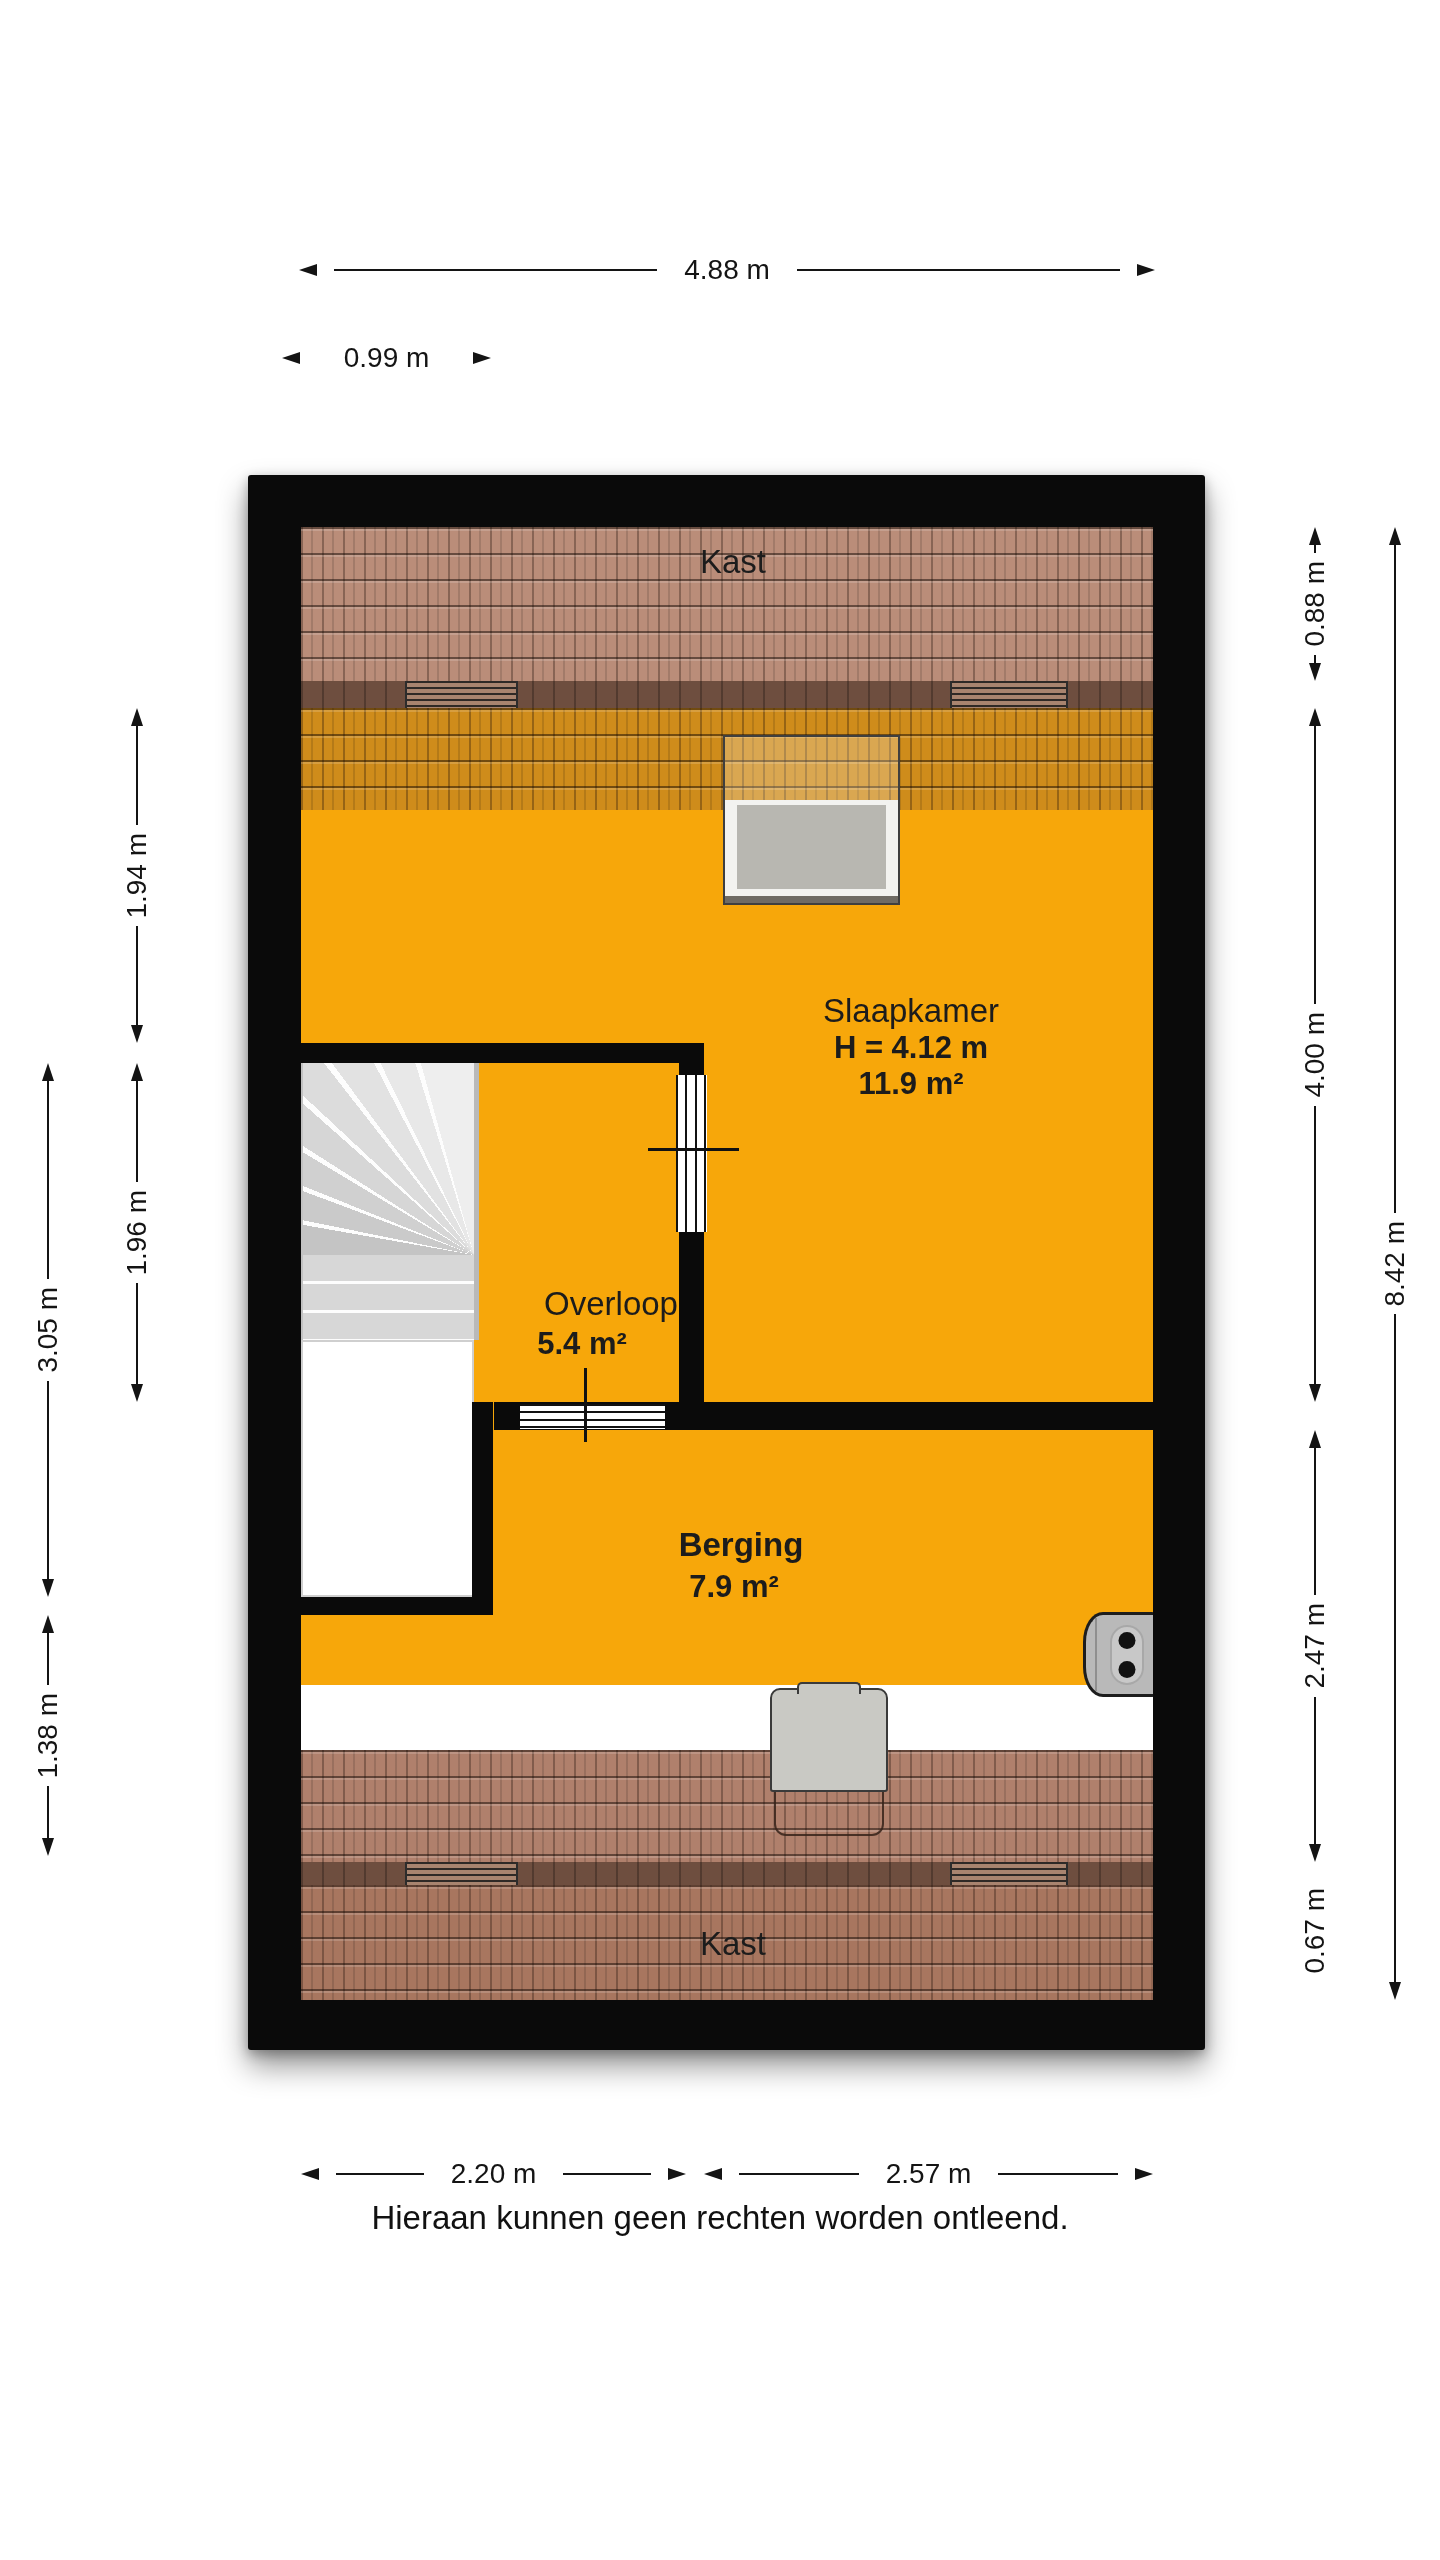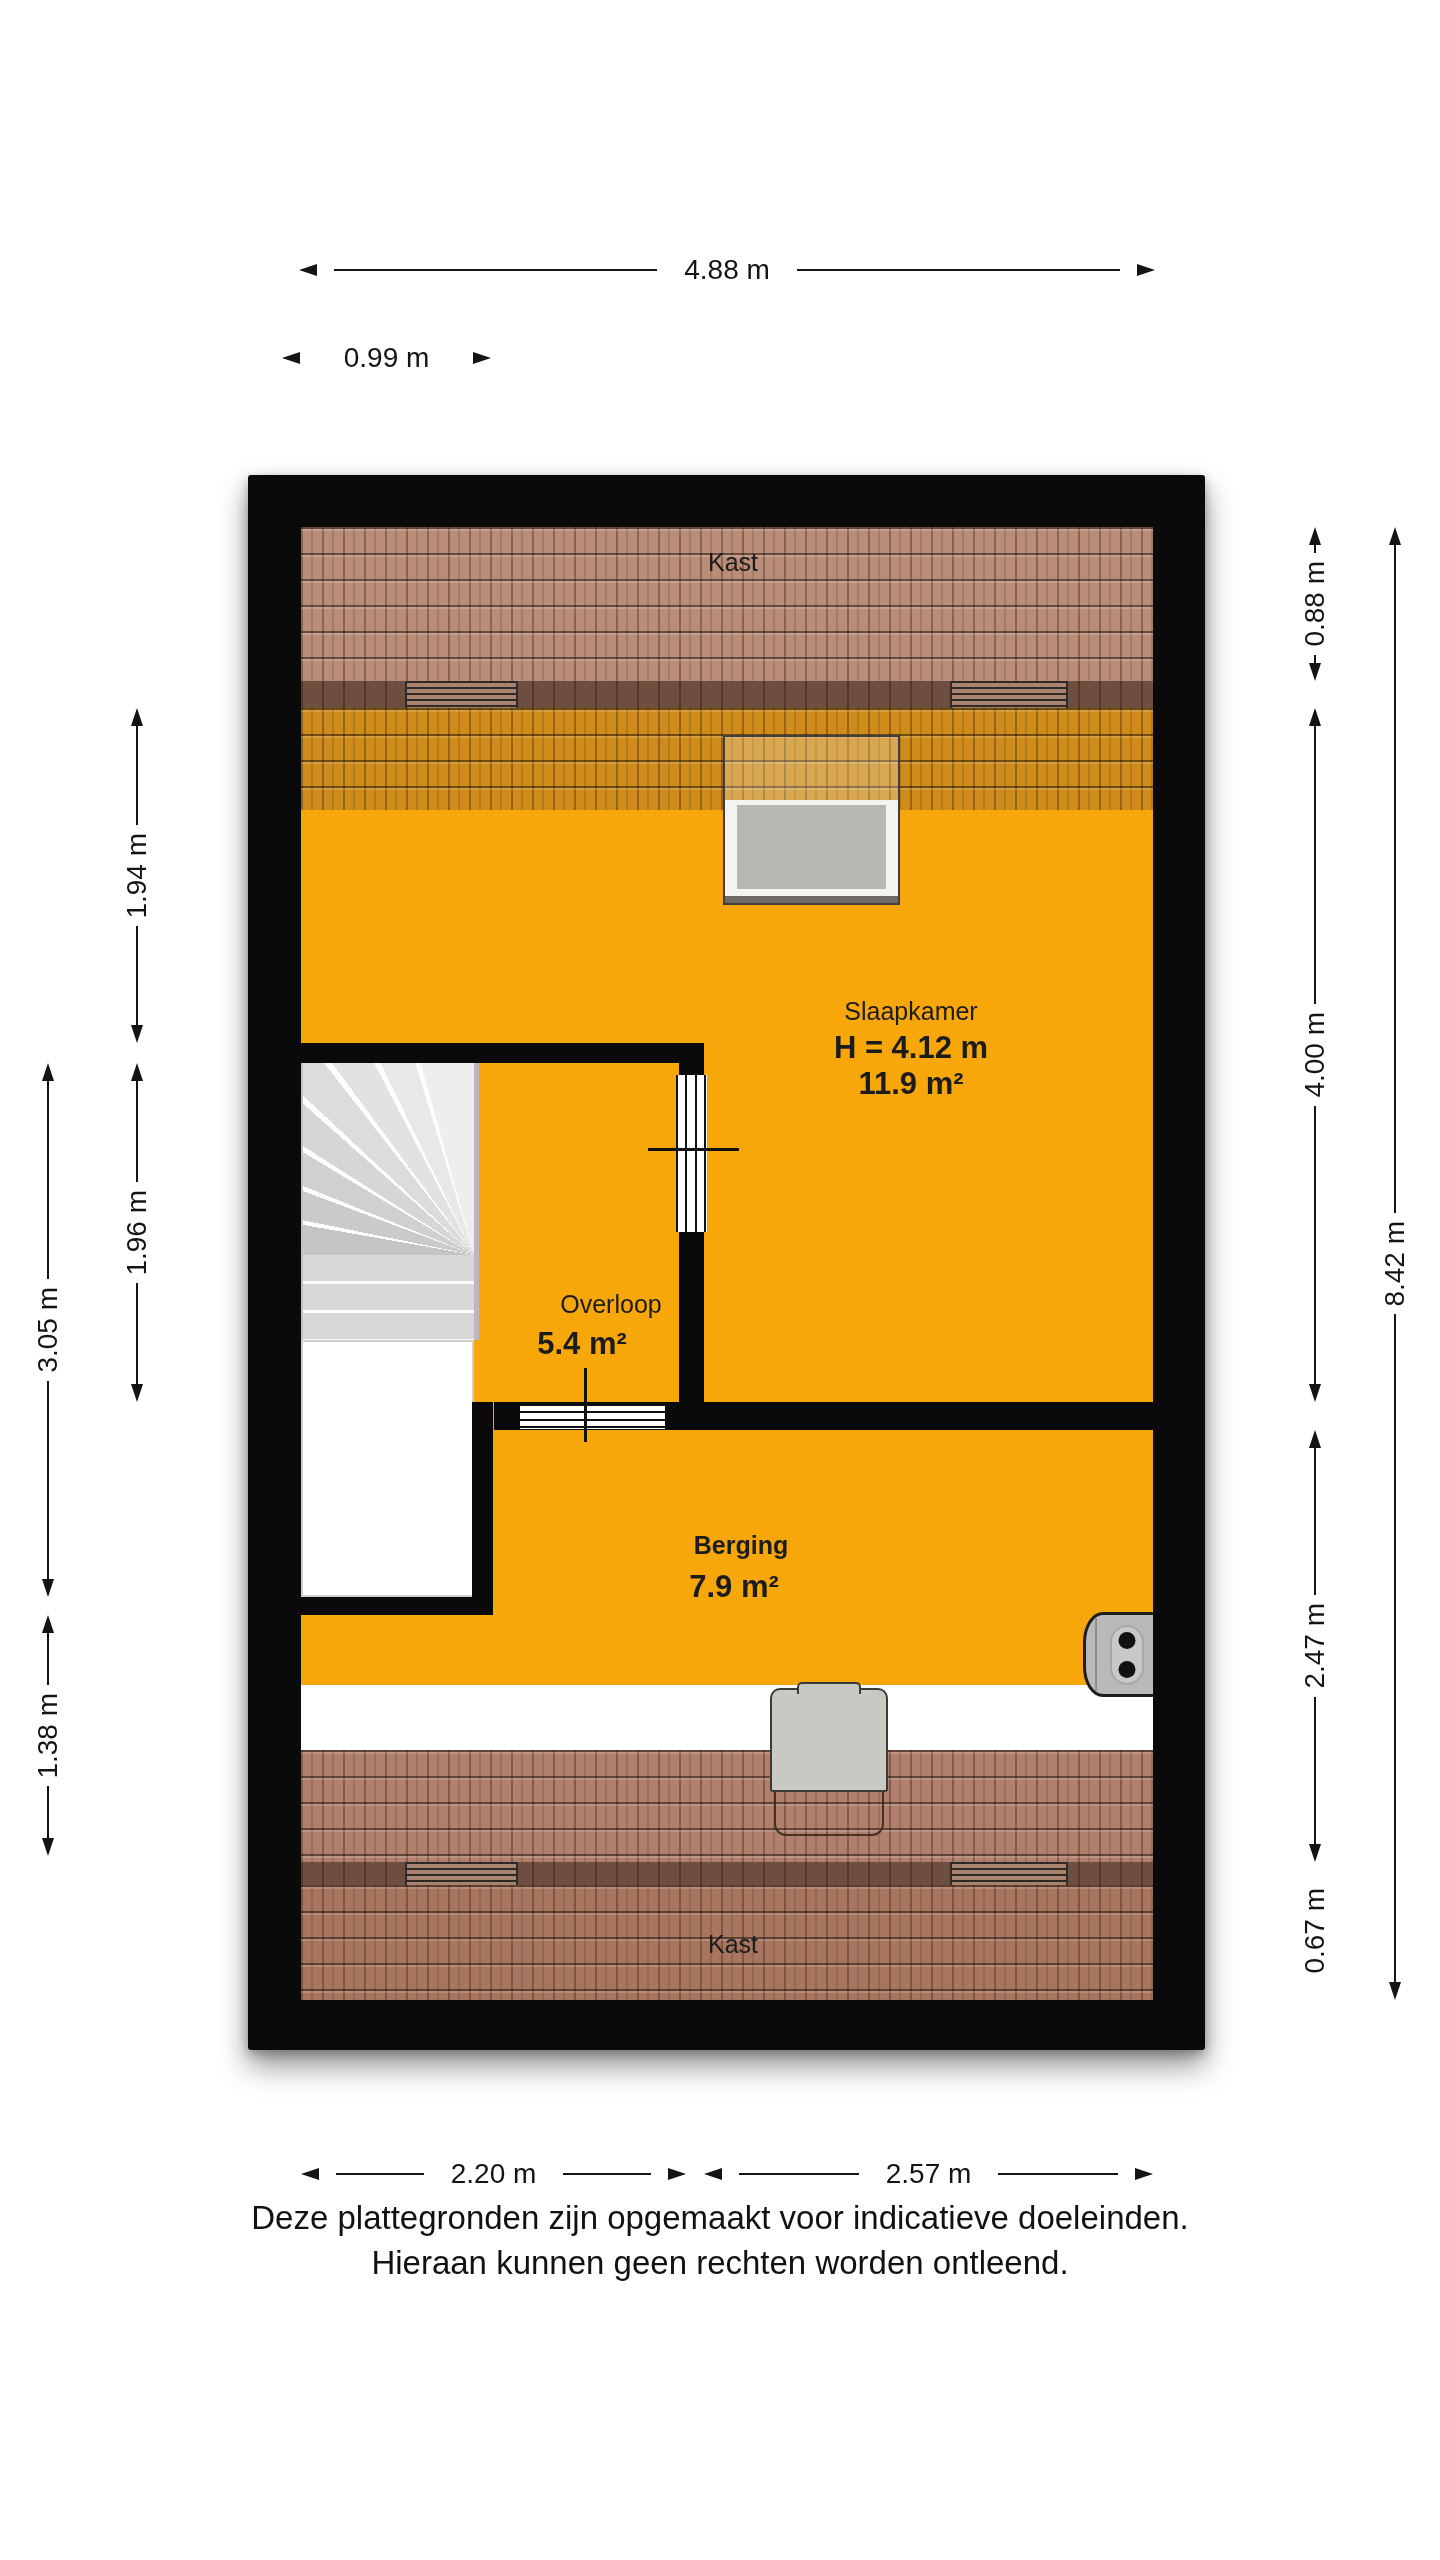--- a/index.html
+++ b/index.html
@@ -71,21 +71,21 @@
   
   #boiler{background:#b9b9b9;border:3px solid #1d1d1d;border-right:none;
       border-radius:20px 2px 2px 20px / 30px 2px 2px 30px;box-sizing:border-box;}
   #boiler .strip{position:absolute;left:9px;top:3px;bottom:3px;width:2px;background:#8f8f8f;}
   #boiler .pill{position:absolute;right:10px;top:50%;transform:translateY(-50%);
       width:34px;height:60px;background:#c8c8c8;border-radius:17px;box-shadow:inset 0 0 0 2px rgba(120,120,120,.4);}
   #boiler .dot{position:absolute;left:50%;transform:translateX(-50%);width:17px;height:17px;border-radius:50%;background:#111;}
 
   
   .room-label{position:absolute;transform:translate(-50%,-50%);white-space:nowrap;
-      color:#1c1c1c;font-size:25px;text-align:center;}
+      color:#1c1c1c;font-size:33px;text-align:center;}
   .room-sub{font-size:31px;font-weight:bold;}
 
   
   .dim{position:absolute;display:flex;align-items:center;justify-content:center;color:#141414;font-size:28px;}
   .dim.h{flex-direction:row;height:30px;gap:17px;}
   .dim.v{flex-direction:column;width:30px;}
   .dim .ln{background:#141414;}
   .dim.h .ln{height:2px;flex:1 1 auto;}
   .dim.v .ln{width:2px;flex:1 1 auto;}
   .dim .lbl{white-space:nowrap;flex:0 0 auto;}
@@ -263,17 +263,16 @@
       <span class="room-label room-sub" style="left:281px;top:817px;">5.4 m²</span>
 
       <span class="room-label" style="left:440px;top:1018px;font-weight:bold;">Berging</span>
       <span class="room-label room-sub" style="left:433px;top:1060px;">7.9 m²</span>
 
       <span class="room-label" style="left:432px;top:1417px;">Kast</span>
     </div>
   </div>
 
   <div id="footer">
-    <div>Deze plattegronden zijn opgemaakt voor indicatieve doeleinden.</div>
     <div>Hieraan kunnen geen rechten worden ontleend.</div>
   </div>
 
 </div>
 
 </body></html>

